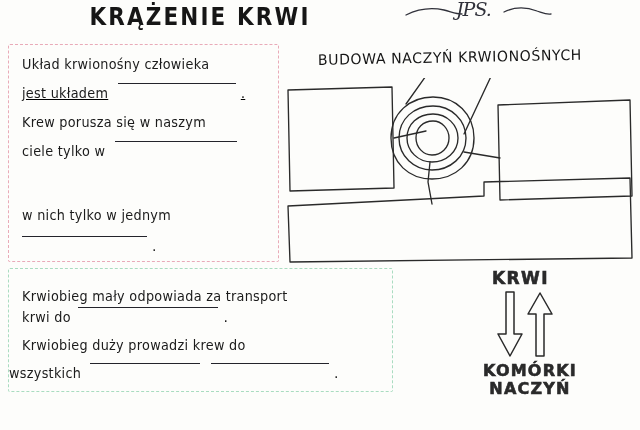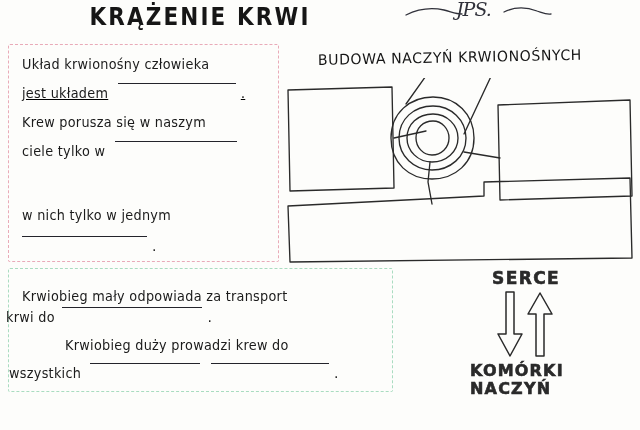--- a/index.html
+++ b/index.html
@@ -102,21 +102,21 @@
     font-family:"DejaVu Sans", sans-serif;
     font-size:17px;font-weight:bold;
     letter-spacing:1.4px;
     color:#2a2a2a;
     -webkit-text-stroke:0.6px #2a2a2a;
     white-space:nowrap;
   }
   #arrows{left:480px;top:290px;width:90px;height:70px;}
   #komorki{
     left:470px;top:362px;width:120px;
-    text-align:left;
+    text-align:center;
     font-family:"DejaVu Sans", sans-serif;
     font-size:16px;font-weight:bold;
     letter-spacing:1.2px;
     line-height:18px;
     color:#2a2a2a;
     -webkit-text-stroke:0.6px #2a2a2a;
   }
   #komorki div{white-space:nowrap;}
 </style>
 </head>
@@ -164,27 +164,27 @@
     <span class="blank" style="width:125px;"></span>
     <span class="dot">.</span>
   </div>
 
   <div class="abs exbox" id="box-green"></div>
 
   <div class="line-row" style="left:22px;top:288px;">
     <span class="hand slim">Krwiobieg mały odpowiada za transport</span>
   </div>
 
-  <div class="line-row" style="left:6px;top:309px;">
+  <div class="line-row" style="left:22px;top:309px;">
     <span class="hand slim">krwi do</span>
     <span class="blank" style="width:140px;"></span>
     <span class="dot">.</span>
   </div>
 
-  <div class="line-row" style="left:22px;top:337px;margin-left:43px;">
+  <div class="line-row" style="left:22px;top:337px;">
     <span class="hand slim">Krwiobieg duży prowadzi krew do</span>
   </div>
 
   <div class="line-row" style="left:9px;top:365px;">
     <span class="hand slim">wszystkich</span>
     <span class="blank" style="width:110px;"></span>
     <span class="blank" style="width:118px;margin-left:6px;"></span>
     <span class="dot">.</span>
   </div>
 
@@ -207,21 +207,21 @@
 
         <path d="M116,60 L148,53"></path>
         <path d="M186,74 L222,80"></path>
         <path d="M152,84 L150,104 L154,126"></path>
         <path d="M128,26 L155,-12"></path>
         <path d="M186,56 L216,-8"></path>
       </g>
     </svg>
   </div>
 
-  <div class="abs" id="serce">SERCE</div>
+  <div class="abs" id="serce">KRWI</div>
 
   <div class="abs" id="arrows">
     <svg width="90" height="70" viewBox="0 0 90 70">
       <g fill="none" stroke="#2a2a2a" stroke-width="1.5" stroke-linejoin="round" stroke-linecap="round">
         <path d="M26,2 L34,2 L34,44 L42,44 L30,66 L18,44 L26,44 Z"></path>
         <path d="M56,66 L56,24 L48,24 L60,3 L72,24 L64,24 L64,66 Z"></path>
       </g>
     </svg>
   </div>
 

